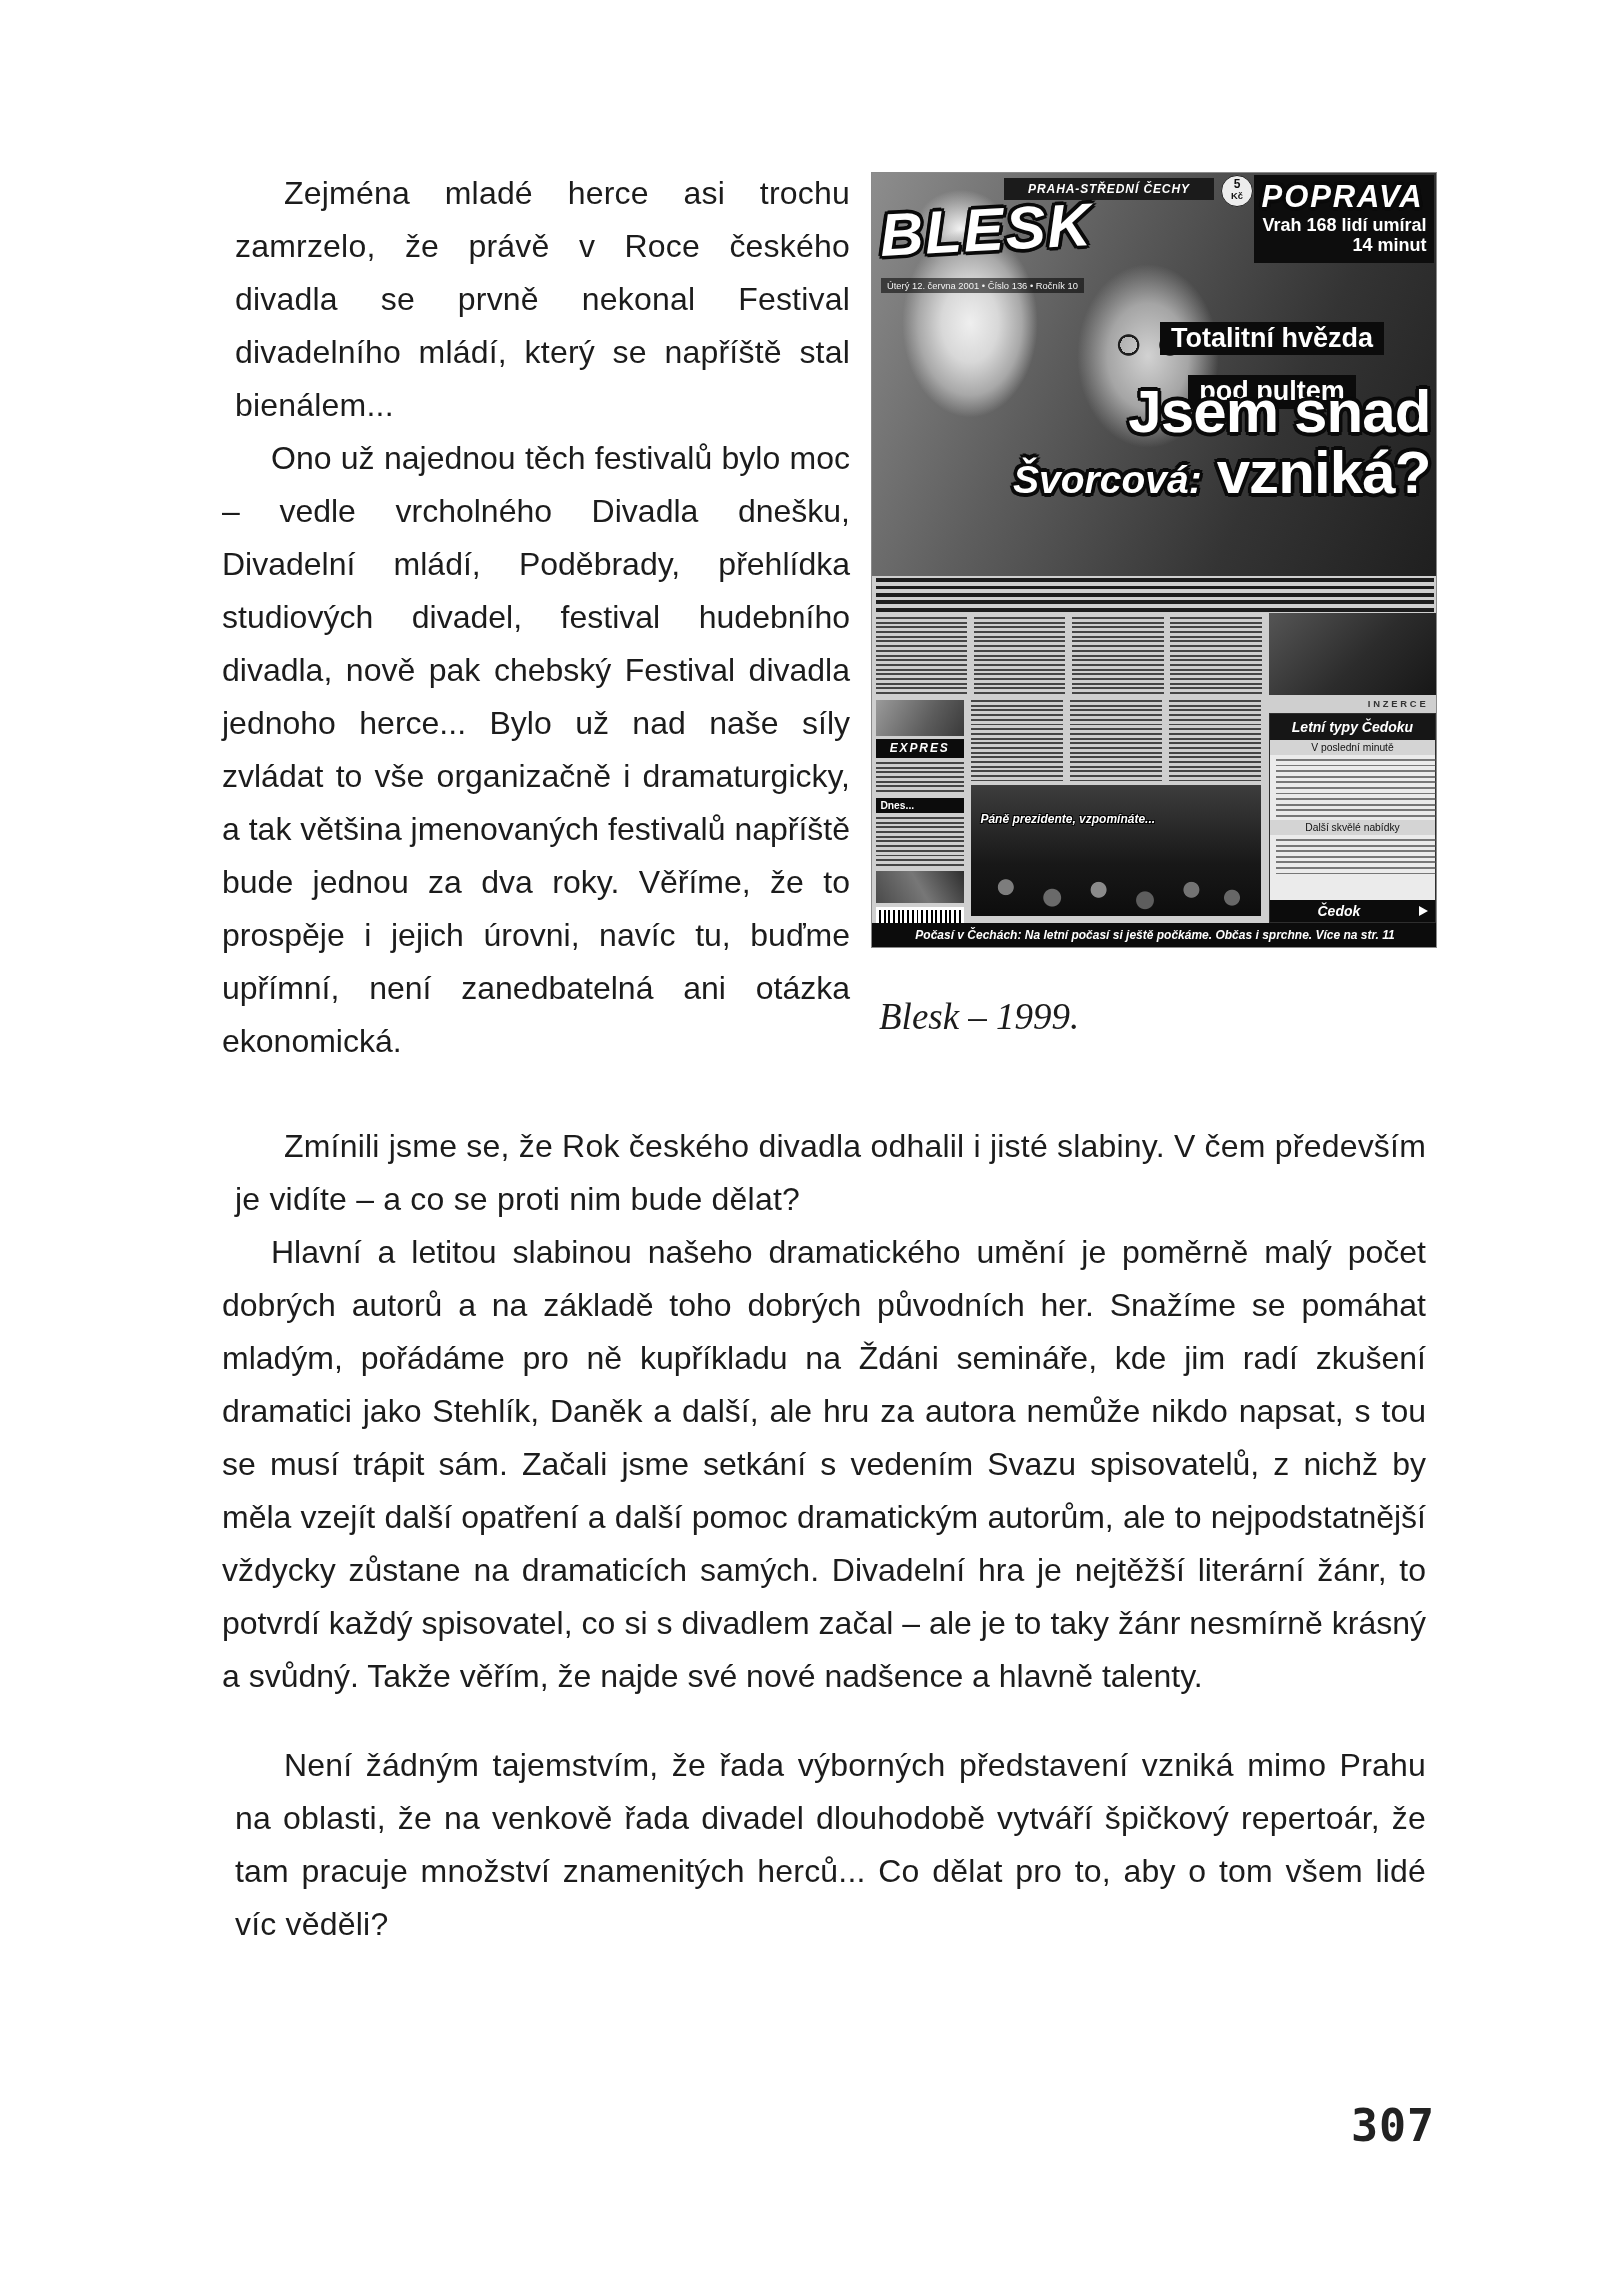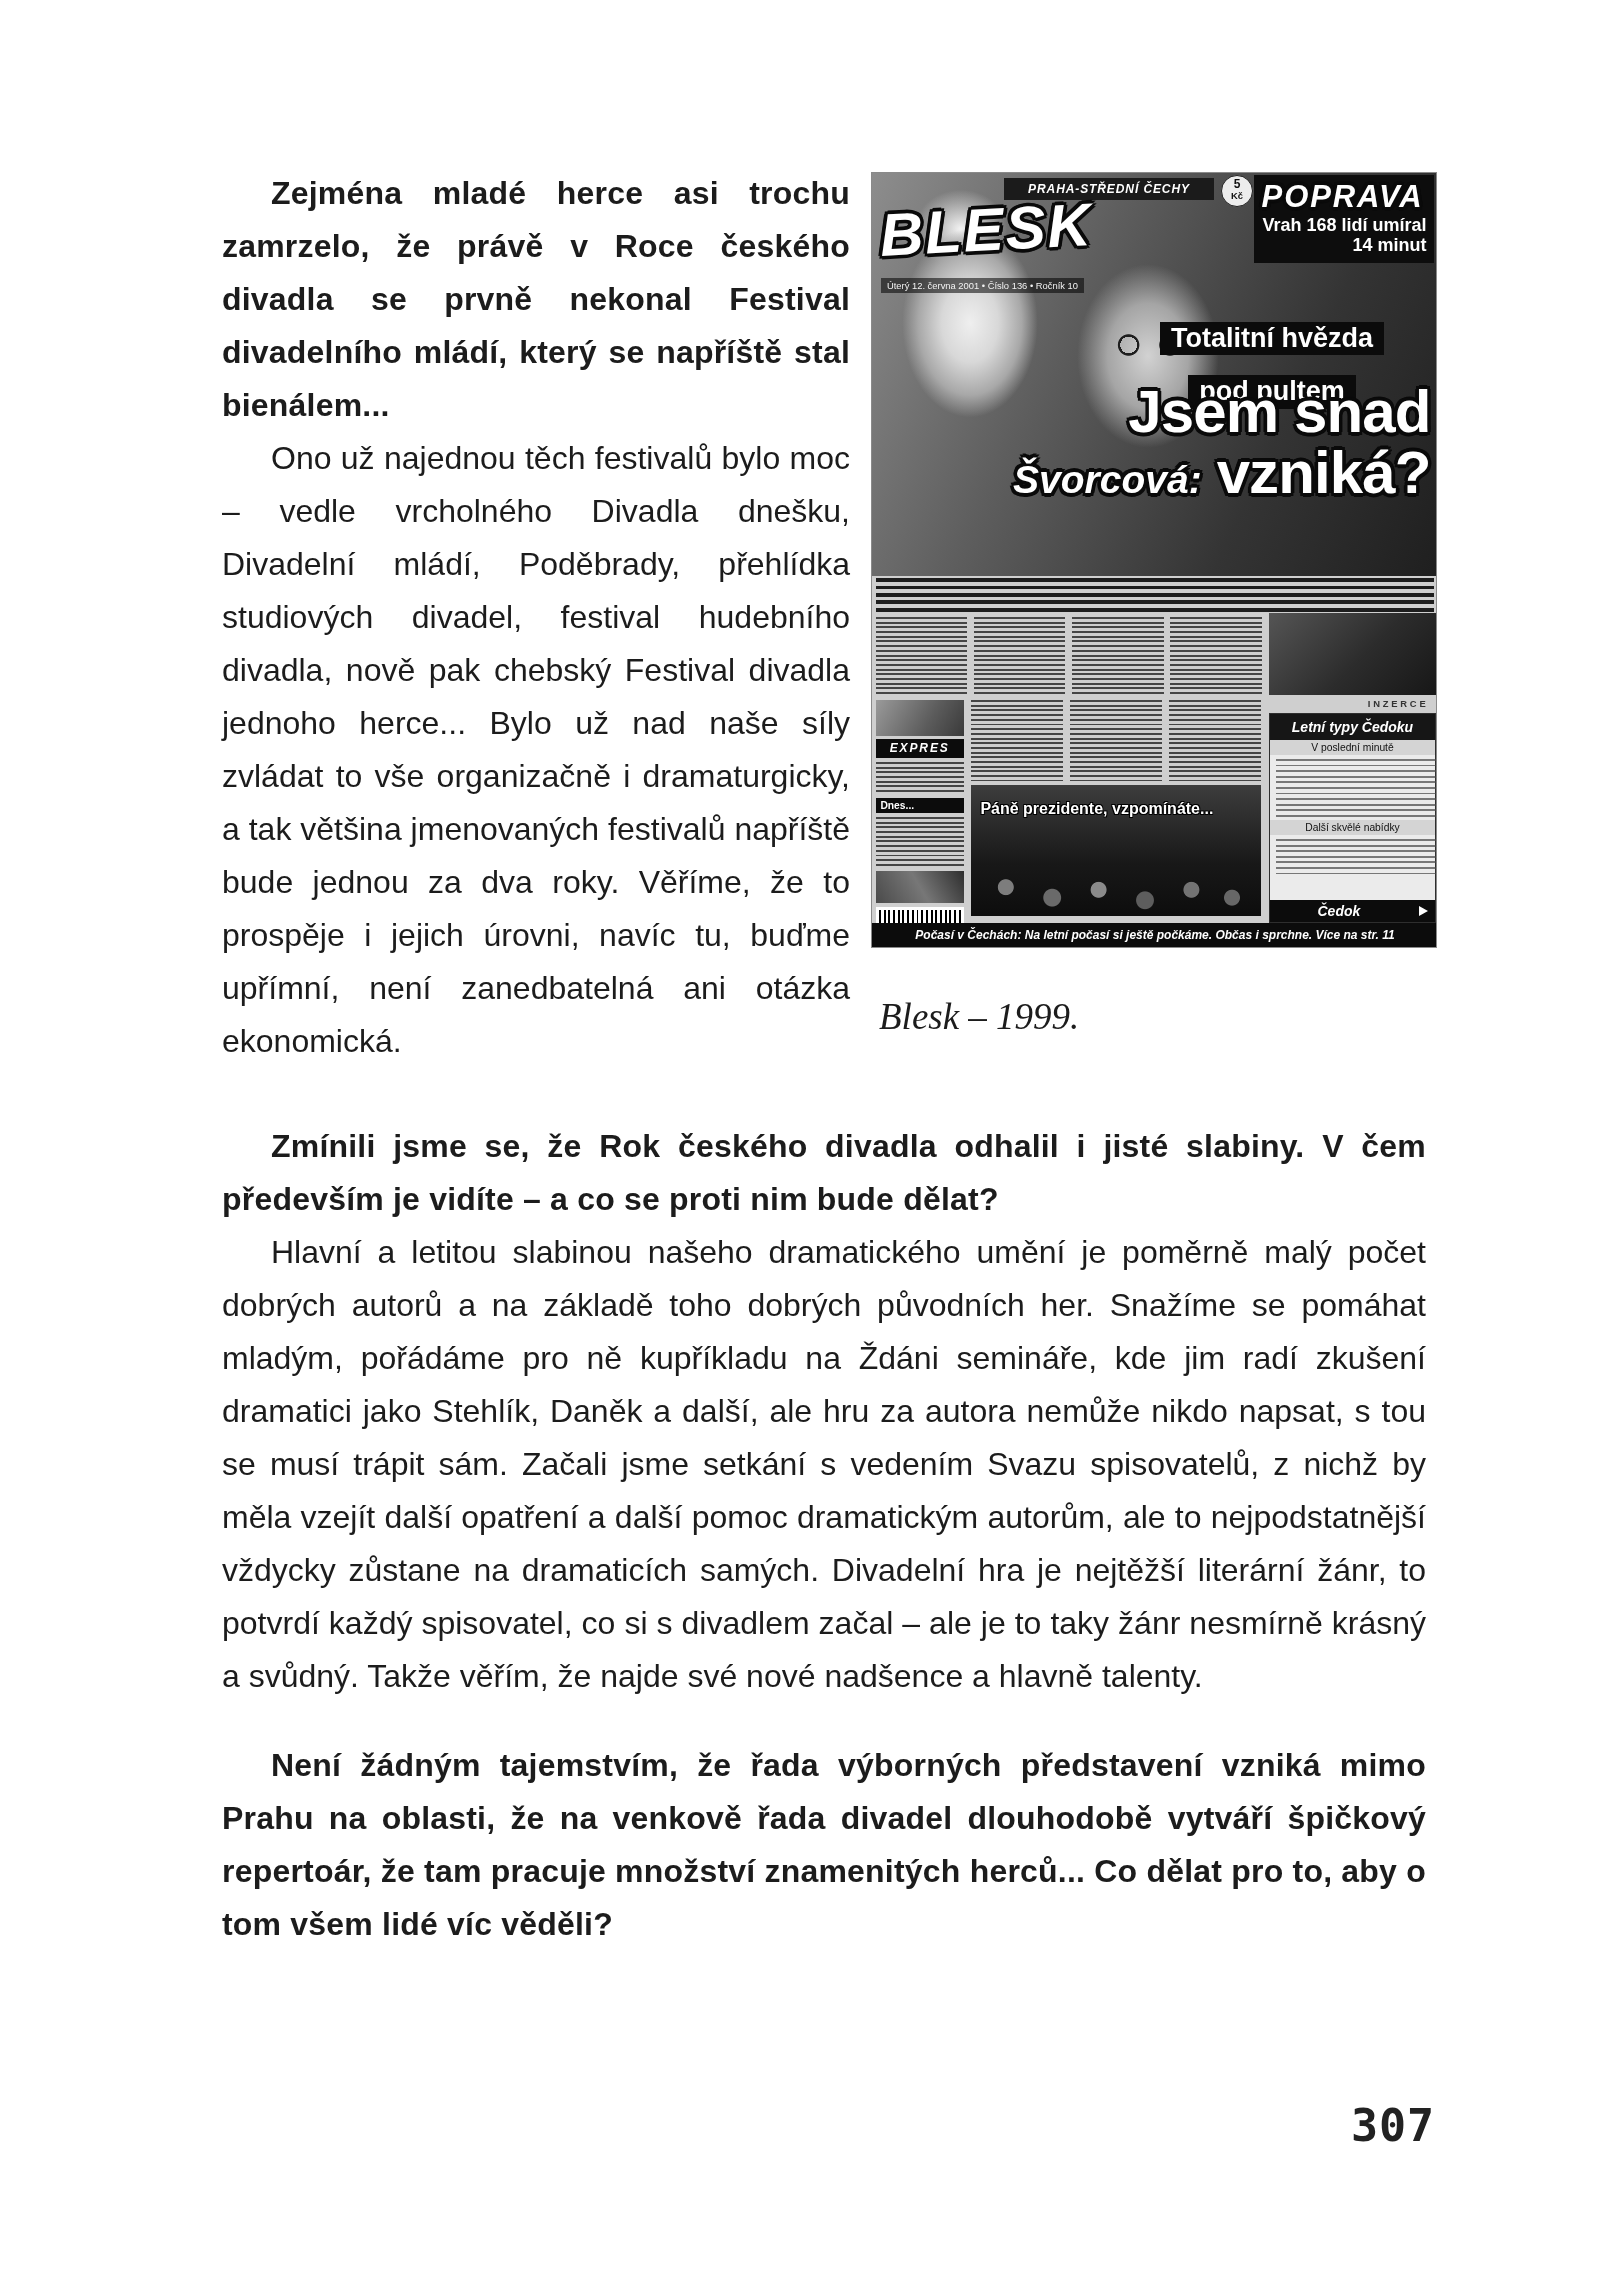--- a/index.html
+++ b/index.html
@@ -4,21 +4,21 @@
 <style>
   * { box-sizing: border-box; margin: 0; padding: 0; }
   html, body { background: #ffffff; }
   body { width: 1600px; height: 2288px; position: relative; font-family: "Liberation Sans", sans-serif; color: #1c1c1c; }
   .page { position: absolute; inset: 0; background: #ffffff; overflow: hidden; }
 
   
   .left-col { position: absolute; left: 222px; top: 167px; width: 628px; }
   .full-col { position: absolute; left: 222px; top: 1120px; width: 1204px; }
   p.body-p, p.bold-q { font-size: 32px; line-height: 53px; text-align: justify; }
-  p.bold-q { font-weight: bold; letter-spacing: 0.2px; }
+  p.bold-q { font-weight: normal; letter-spacing: 0.2px; margin-left: 13px; }
   .indent { text-indent: 49px; }
   .q3 { margin-top: 36px; }
 
   .caption { position: absolute; left: 879px; top: 995px; font-family: "Liberation Serif", serif; font-style: italic; font-size: 37px; color: #1c1c1c; }
 
   .pageno { position: absolute; left: 1351px; top: 2099px; font-family: "DejaVu Sans Mono", monospace; font-weight: bold; font-size: 45px; color: #222; letter-spacing: 0.9px; }
 
   
   .newspaper { position: absolute; left: 871px; top: 172px; width: 566px; height: 776px; background: #cfcfcf; border: 0.9px solid #8a8a8a; overflow: hidden; }
   .newspaper > div { position: absolute; }
@@ -81,21 +81,21 @@
 
   .np-crowd { left: 99px; top: 612px; width: 290px; height: 131px; color: #fff;
     background:
       radial-gradient(circle at 12% 78%, #7d7d7d 0 7.5px, rgba(0,0,0,0) 8.4px),
       radial-gradient(circle at 28% 86%, #6a6a6a 0 8.4px, rgba(0,0,0,0) 9.4px),
       radial-gradient(circle at 44% 80%, #8a8a8a 0 7.5px, rgba(0,0,0,0) 8.4px),
       radial-gradient(circle at 60% 88%, #5d5d5d 0 8.4px, rgba(0,0,0,0) 9.4px),
       radial-gradient(circle at 76% 80%, #737373 0 7.5px, rgba(0,0,0,0) 8.4px),
       radial-gradient(circle at 90% 86%, #676767 0 7.5px, rgba(0,0,0,0) 8.4px),
       linear-gradient(to bottom, #3d3d3d, #181818 60%, #0d0d0d); }
-  .np-crowd .cap { position: absolute; left: 9.4px; top: 15px; font-size: 16px; font-weight: bold; text-shadow: 0.9px 0.9px 0 #000, -0.9px 0.9px 0 #000, 0.9px -0.9px 0 #000, -0.9px -0.9px 0 #000; }
+  .np-crowd .cap { position: absolute; left: 9.4px; top: 27px; font-size: 12px; font-weight: bold; font-style: italic; text-shadow: 0.9px 0.9px 0 #000, -0.9px 0.9px 0 #000, 0.9px -0.9px 0 #000, -0.9px -0.9px 0 #000; }
 
   .np-inzerce { right: 7.5px; top: 525px; font-size: 9.4px; font-weight: bold; letter-spacing: 2.8px; color: #333; }
   .np-ad { left: 397px; top: 540px; width: 167px; height: 210px; background: #ebebeb; border: 1.9px solid #2e2e2e; display: flex; flex-direction: column; }
   .np-ad > * { position: static; width: 100%; flex: 0 0 auto; }
   .ad-head { height: 26px; background: #161616; color: #fff; font-weight: bold; font-style: italic; font-size: 14px; line-height: 26px; text-align: center; }
   .ad-band { height: 15px; background: #d4d4d4; color: #111; font-weight: normal; font-size: 10.3px; line-height: 15px; text-align: center; }
   .ad-rows1 { height: 58px; margin: 3.7px 5.6px; }
   .ad-rows2 { height: 39px; margin: 3.7px 5.6px; }
   .ad-brandbar { margin-top: auto; height: 22.5px; background: #0c0c0c; color: #fff; display: flex; align-items: center; padding: 0 7.5px; }
   .ad-brand { font-weight: bold; font-style: italic; font-size: 14px; margin-left: 40px; }

